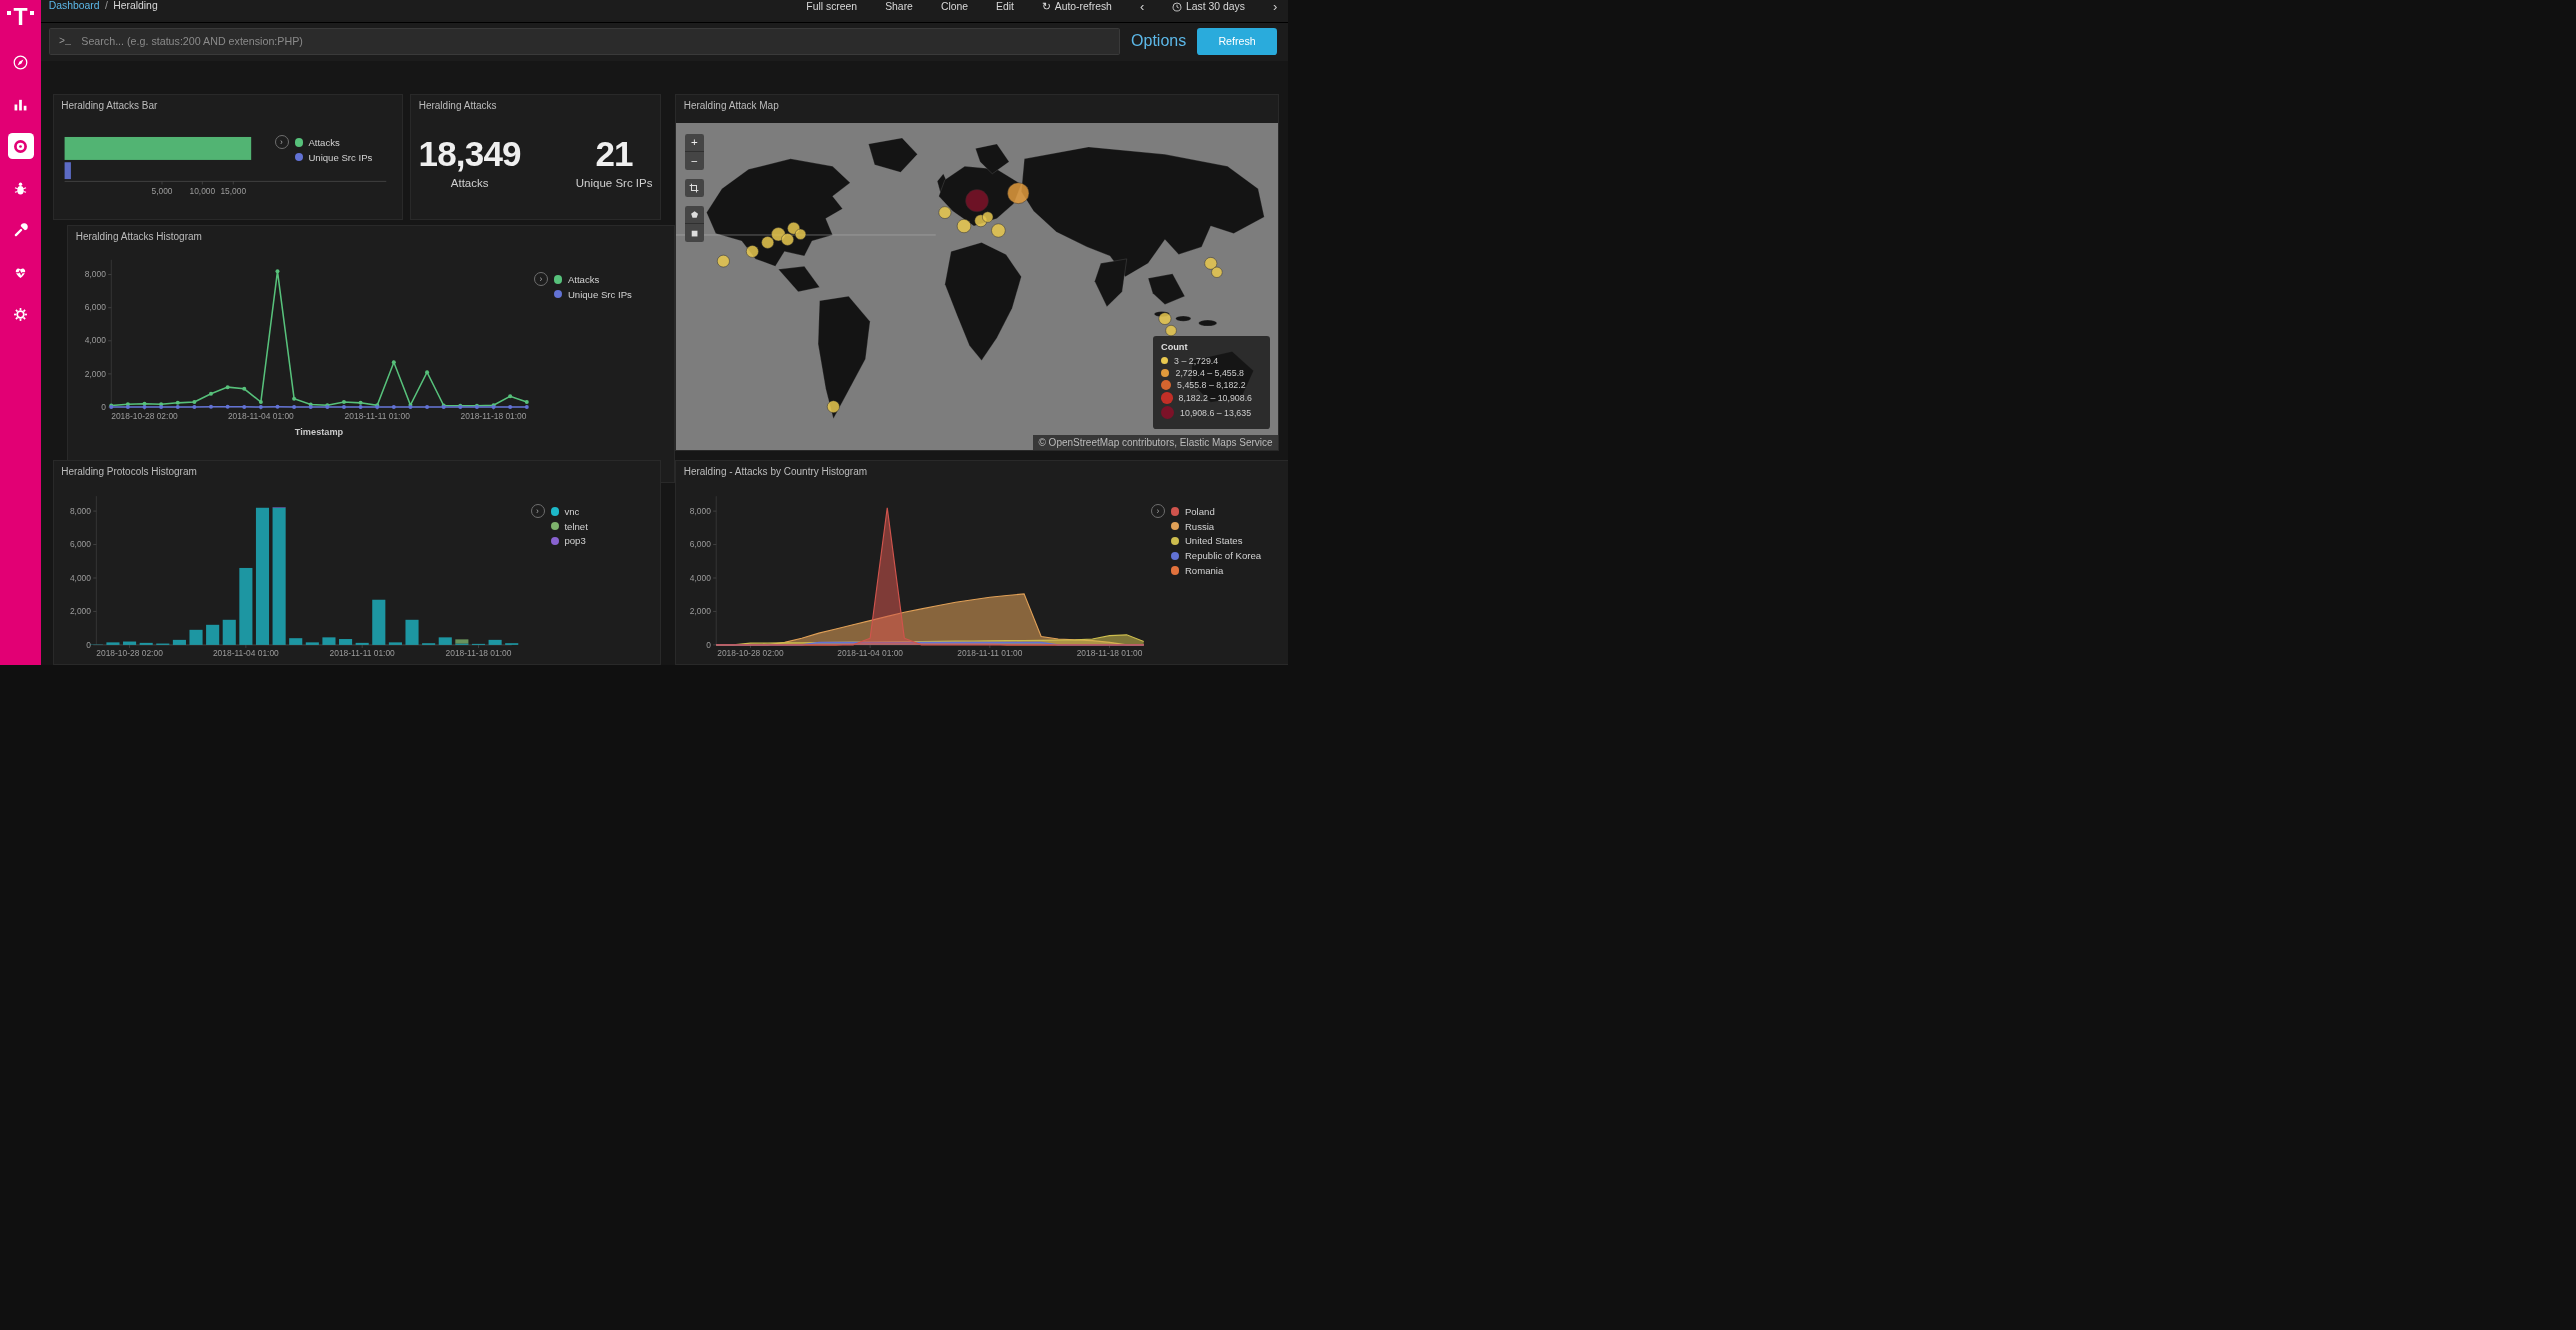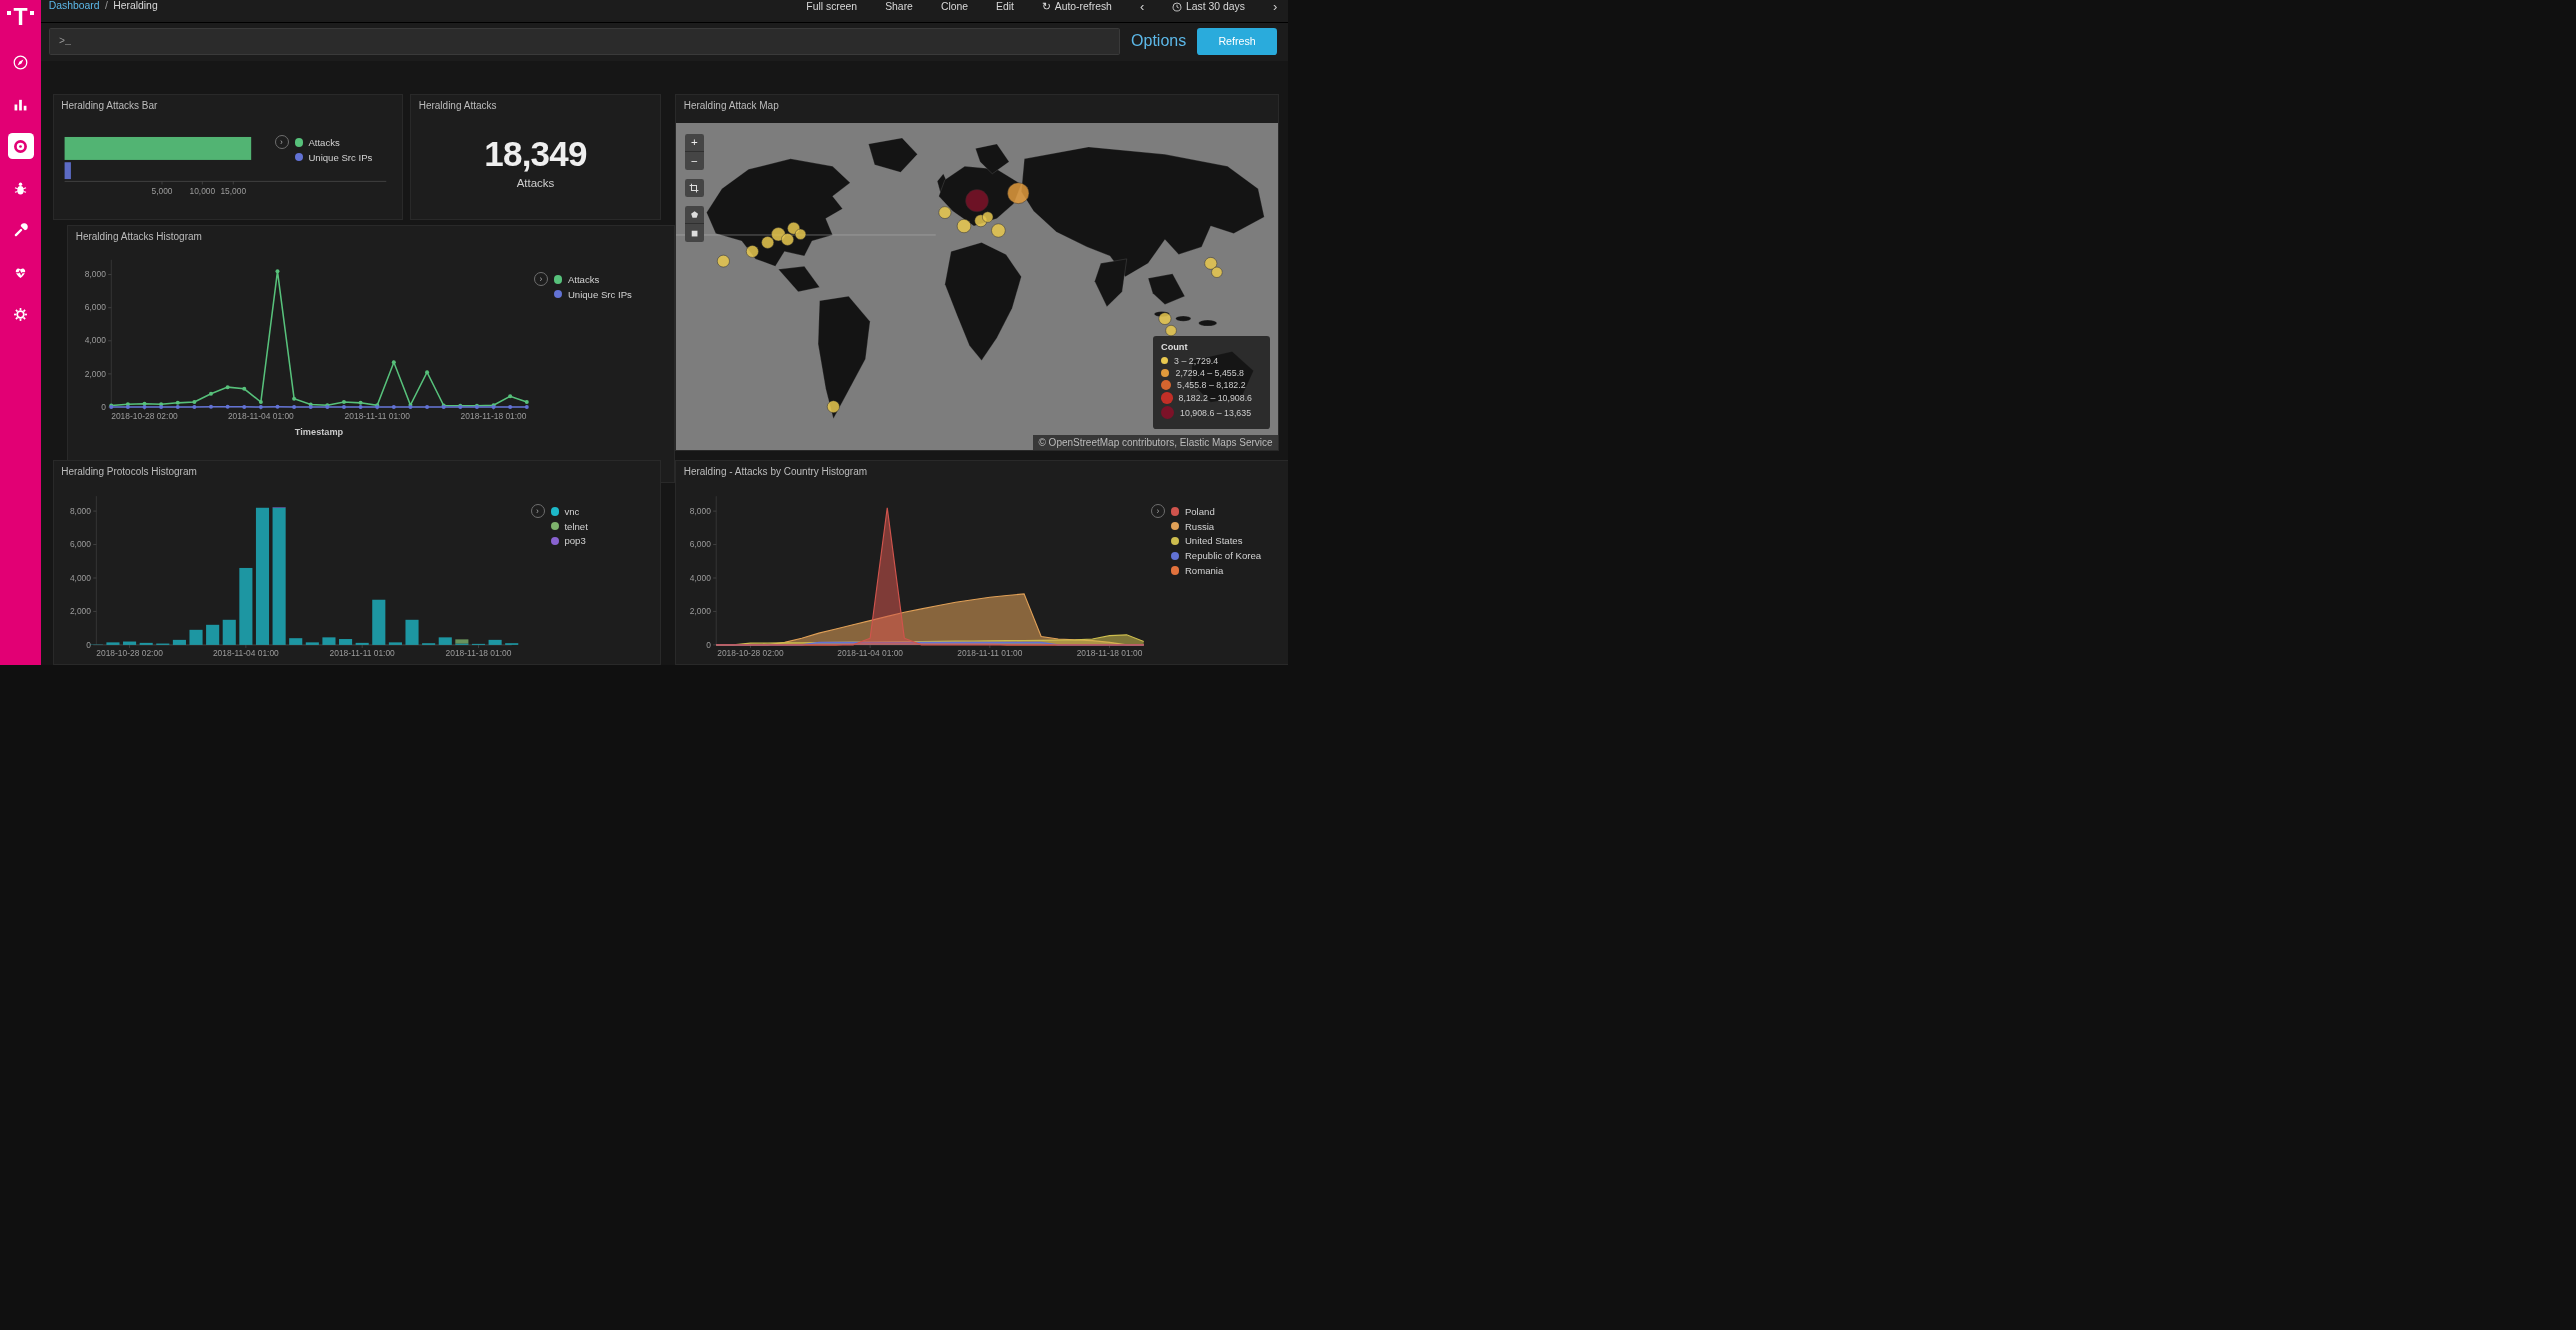--- a/index.html
+++ b/index.html
@@ -62,21 +62,21 @@
   .legend-bar{left:221px;top:40px;}
   .legend-ahist{left:466px;top:46px;}
   .legend-proto{left:477px;top:43px;}
   .legend-country{left:475px;top:43px;}
   .legend-toggle{width:14px;height:14px;border:0.8px solid #6e6e6e;border-radius:50%;color:#aaa;font-size:8.4px;display:flex;align-items:center;justify-content:center;cursor:pointer;flex:0 0 14px;}
   .legend-items{display:flex;flex-direction:column;}
   .legend-item{display:flex;align-items:center;gap:5.4px;font-size:9.6px;color:#d2d2d2;margin:1.9px 0;cursor:pointer;}
   .legend-dot{width:8.4px;height:8.4px;border-radius:50%;flex:0 0 8.4px;}
 
   
-  .metric-row{display:flex;justify-content:center;gap:55px;margin-top:20px;text-align:center;flex-direction:column;}
+  .metric-row{display:flex;justify-content:center;gap:55px;margin-top:20px;text-align:center;}
   .metric-value{font-size:35px;font-weight:700;color:#efefef;letter-spacing:-0.8px;}
   .metric-label{font-size:11.5px;color:#cfcfcf;margin-top:2.3px;}
 
   
   .map-wrap{position:absolute;left:0;right:0;top:28px;bottom:0;overflow:hidden;}
   #map-svg{width:100%;height:100%;display:block;}
   .map-controls{position:absolute;left:9.2px;top:10.7px;display:flex;flex-direction:column;gap:8.4px;}
   .mc-group{display:flex;flex-direction:column;border-radius:2.3px;overflow:hidden;}
   .map-controls button{width:18.4px;height:18.4px;background:#454545;color:#eee;border:none;border-bottom:0.8px solid #303030;font-size:11.5px;line-height:1;cursor:pointer;display:flex;align-items:center;justify-content:center;padding:0;}
   .map-controls button:last-child{border-bottom:none;}
@@ -183,20 +183,21 @@
             </svg>
           <span>Last 30 days</span>
         </a>
         <span class="chev">›</span>
       </div>
     </header>
 
     <div class="searchrow">
       <div class="searchbox">
         <span class="prompt">&gt;_</span>
+        <input type="text" placeholder="Search... (e.g. status:200 AND extension:PHP)" style="">
       </div>
       <a class="options-link">Options</a>
       <button class="refresh-btn">Refresh</button>
     </div>
 
 
     <section class="panel p-bar">
       <div class="panel-title">Heralding Attacks Bar</div>
       <svg id="chart-bar" class="chart" width="337" height="80" viewBox="0 0 440 104">
           <line x1="6" y1="76" x2="426" y2="76" stroke="#4a4a4a"></line>

